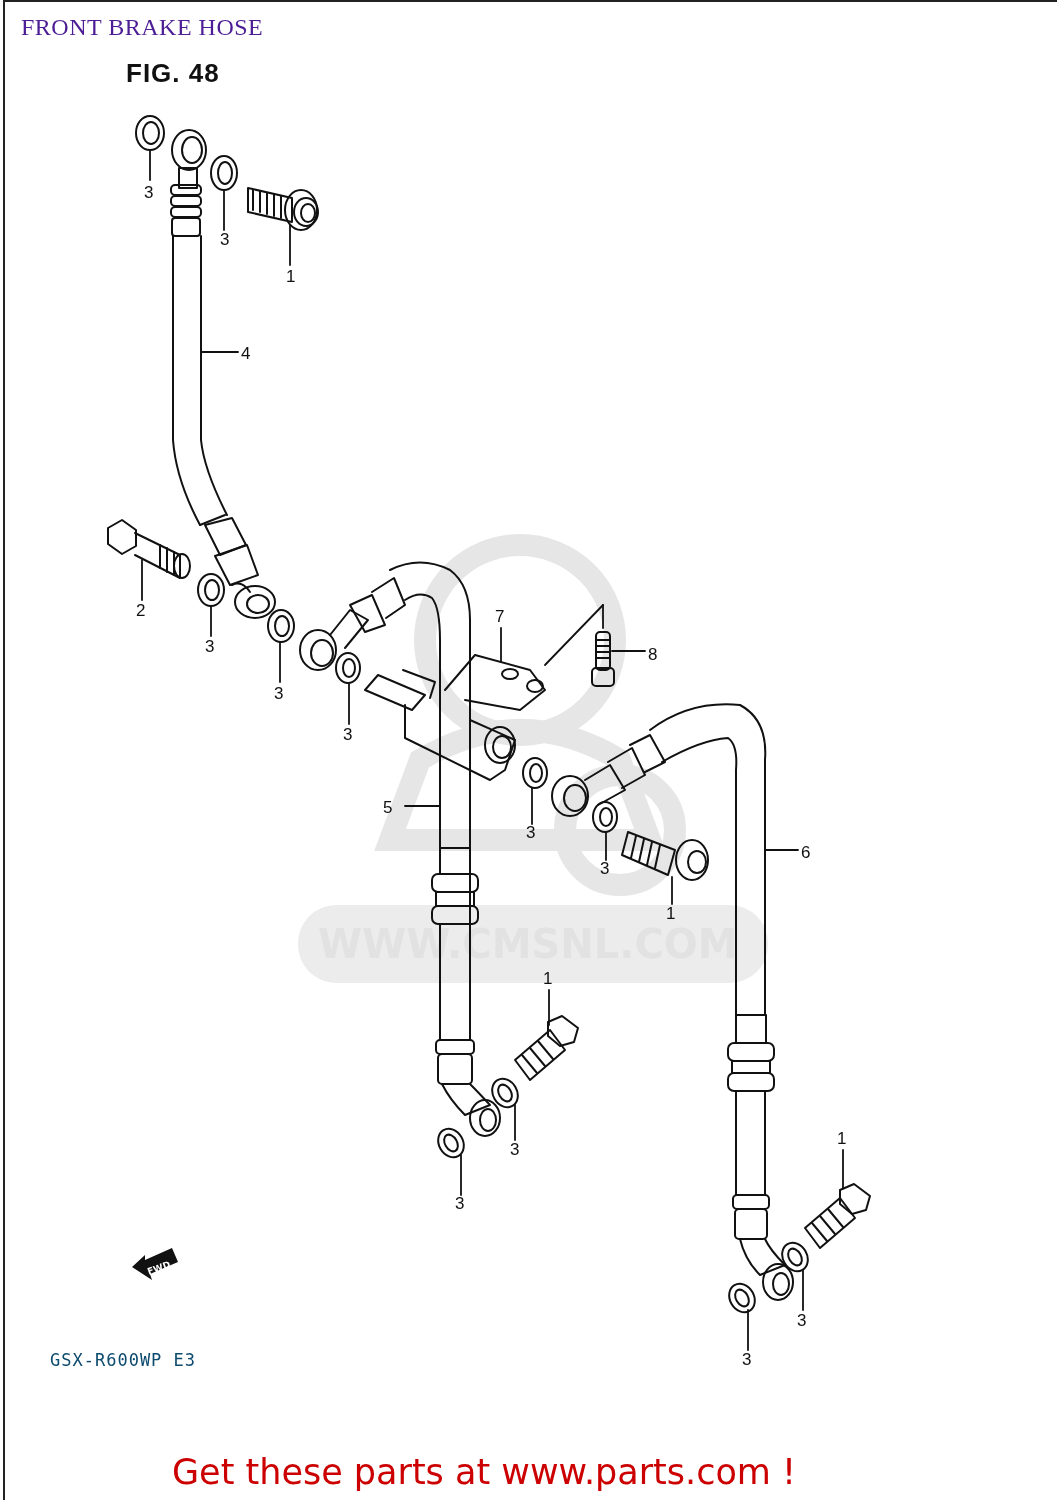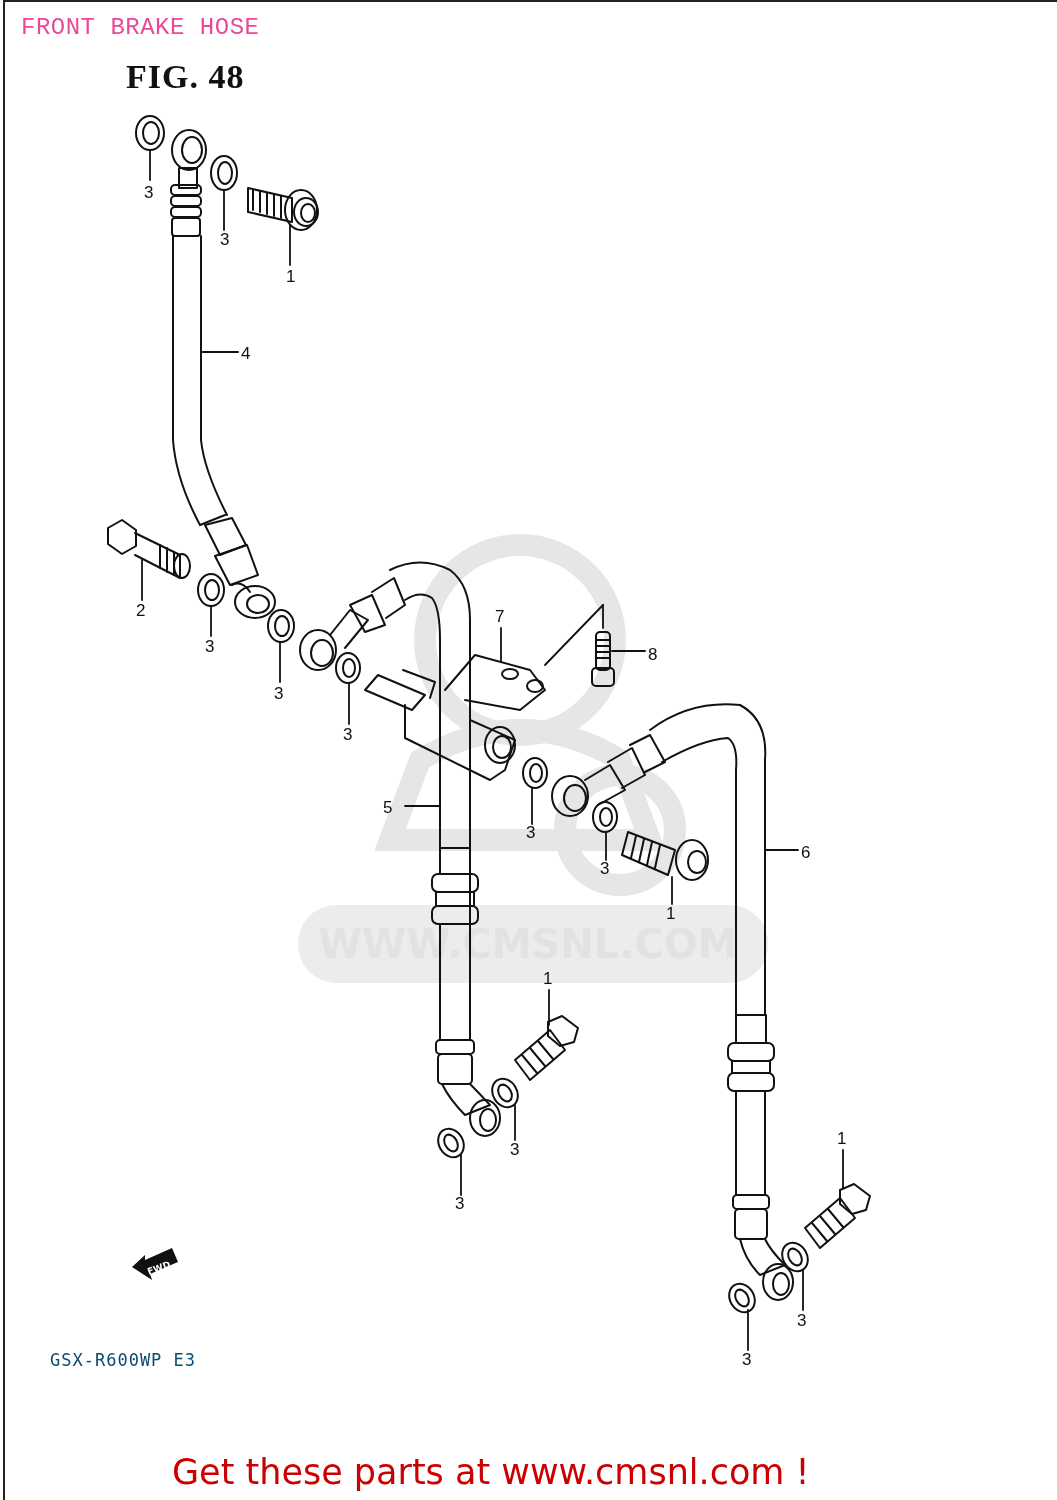--- a/index.html
+++ b/index.html
@@ -1,19 +1,19 @@
 <!DOCTYPE html>
 <html><head>
   <meta charset="utf-8">
   <style>
     html, body { margin: 0; padding: 0; background: #ffffff; }
     body { width: 1057px; height: 1500px; position: relative; overflow: hidden; font-family: "DejaVu Sans", sans-serif; }
     .frame { position: absolute; left: 3px; top: 0; width: 1054px; height: 1500px; border-left: 2px solid #222; border-top: 2px solid #222; box-sizing: border-box; }
-    .page-title { position: absolute; left: 21px; top: 14px; font-size: 24px; color: #ec4899; letter-spacing: 0.5px; font-family: Liberation Mono, monospace; }
-    .fig-label { position: absolute; left: 126px; top: 58px; font-size: 34px; font-weight: bold; color: #111; font-family: Liberation Serif, serif; letter-spacing: 1px; }
+    .page-title { position: absolute; left: 21px; top: 14px; font-size: 24px; color: #4c1d95; letter-spacing: 0.5px; font-family: Liberation Serif, serif; }
+    .fig-label { position: absolute; left: 126px; top: 58px; font-size: 26px; font-weight: bold; color: #111; font-family: Liberation Sans, sans-serif; letter-spacing: 1px; }
     .model-code { position: absolute; left: 50px; top: 1350px; font-size: 17px; color: #0c4a6e; font-family: "DejaVu Sans Mono", monospace; letter-spacing: 1px; }
     .cta { position: absolute; left: 172px; top: 1452px; font-size: 35px; color: #cc0000; font-family: "DejaVu Sans", sans-serif; white-space: nowrap; }
     svg.diagram { position: absolute; left: 0; top: 0; }
     .callout { font-family: "Liberation Sans", sans-serif; font-size: 17px; fill: #111; }
     .watermark-text { font-family: "DejaVu Sans", sans-serif; font-weight: bold; font-size: 40px; fill: #e2e2e2; }
   </style>
 </head>
 <body>
 
 <div class="frame"></div>
@@ -239,13 +239,13 @@
     <text class="callout" x="543" y="984">1</text>
     <text class="callout" x="510" y="1155">3</text>
     <text class="callout" x="455" y="1209">3</text>
     <text class="callout" x="837" y="1144">1</text>
     <text class="callout" x="797" y="1326">3</text>
     <text class="callout" x="742" y="1365">3</text>
   </g>
 </svg>
 
 <div class="model-code">GSX-R600WP  E3</div>
-<div class="cta">Get these parts at www.cmsnl.com !</div>
+<div class="cta">Get these parts at www.parts.com !</div>
 
 </body></html>

